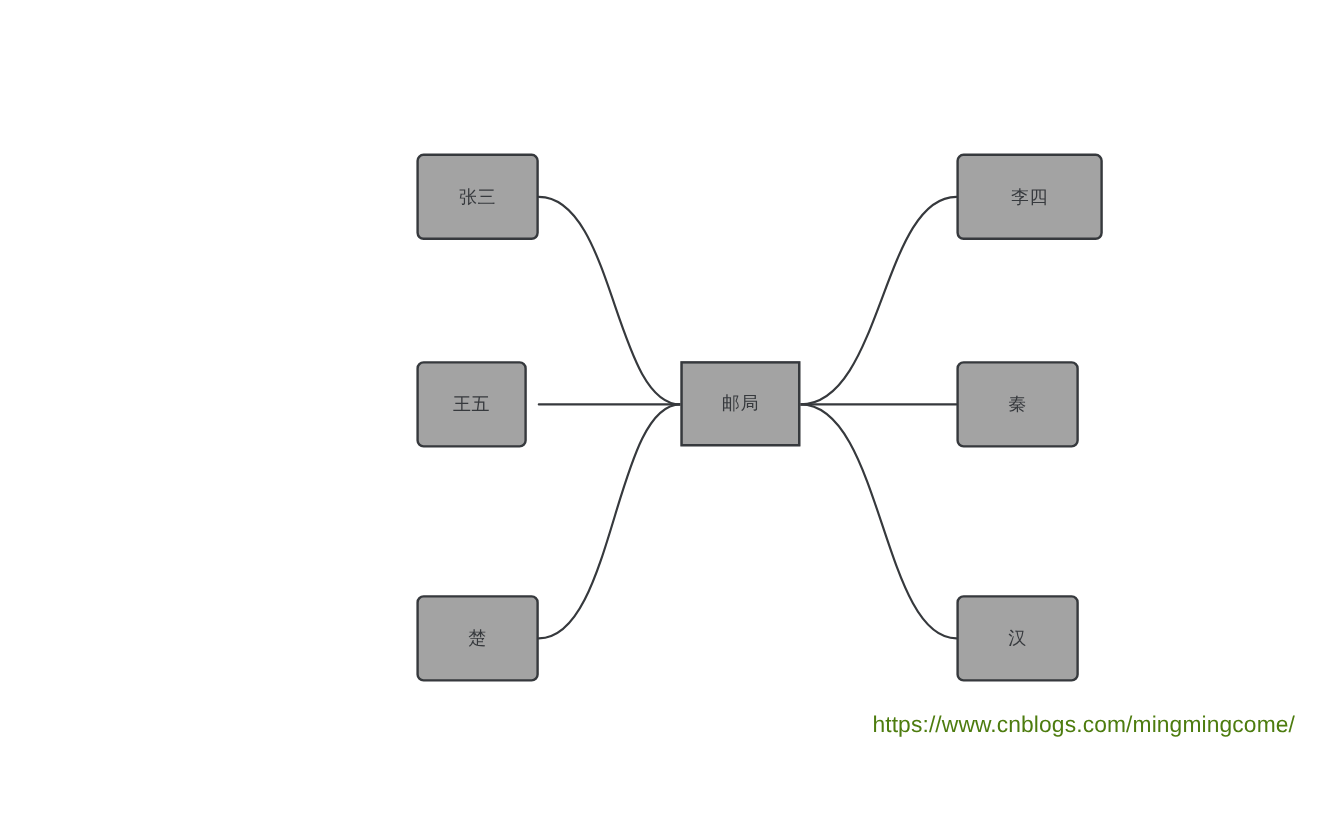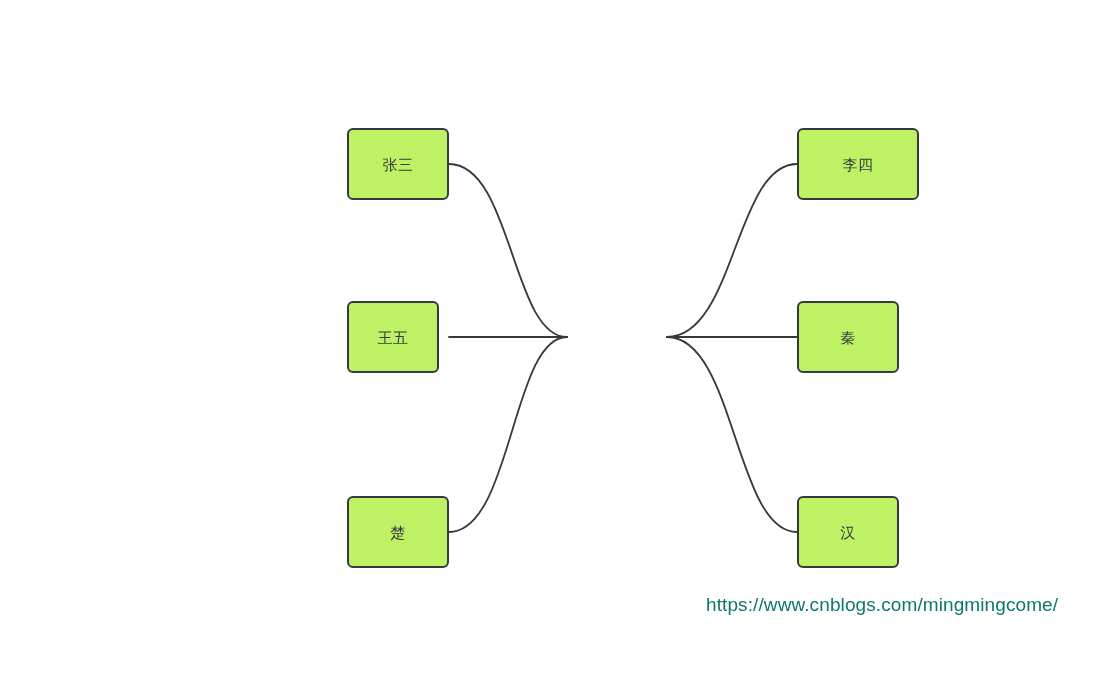--- a/index.html
+++ b/index.html
@@ -24,44 +24,45 @@
   .diagram-svg {
     position: absolute;
     left: 0;
     top: 0;
     width: 1114px;
     height: 682px;
   }
   .node-box {
     position: absolute;
     box-sizing: border-box;
-    background: #bef264;
+    background: #a3a3a3;
     border: 2px solid #36393d;
     border-radius: 6px;
     display: flex;
     align-items: center;
     justify-content: center;
   }
   .node-box.square {
     border-radius: 0;
   }
   .node-label {
     font-size: 15px;
     color: #36393d;
     letter-spacing: 0.5px;
     line-height: 1;
     white-space: nowrap;
   }
   .watermark-link {
     position: absolute;
     font-size: 19px;
-    color: #0f766e;
+    color: #4d7c0f;
     white-space: nowrap;
     text-decoration: none;
     letter-spacing: 0.1px;
+    margin-left: 21px;
   }
 </style>
 </head>
 <body>
 
 <div id="canvas">
 
   <svg class="diagram-svg" viewBox="0 0 1114 682">
     <g fill="none" stroke="#36393d" stroke-width="1.8" stroke-linecap="round">
 
@@ -84,20 +85,23 @@
   </div>
 
   <div class="node-box" style="left:347px; top:301px; width:92px; height:72px;">
     <span class="node-label">王五</span>
   </div>
 
   <div class="node-box" style="left:347px; top:496px; width:102px; height:72px;">
     <span class="node-label">楚</span>
   </div>
 
+  <div class="node-box square" style="left:567px; top:301px; width:100px; height:71px;">
+    <span class="node-label">邮局</span>
+  </div>
 
   <div class="node-box" style="left:797px; top:128px; width:122px; height:72px;">
     <span class="node-label">李四</span>
   </div>
 
   <div class="node-box" style="left:797px; top:301px; width:102px; height:72px;">
     <span class="node-label">秦</span>
   </div>
 
   <div class="node-box" style="left:797px; top:496px; width:102px; height:72px;">

